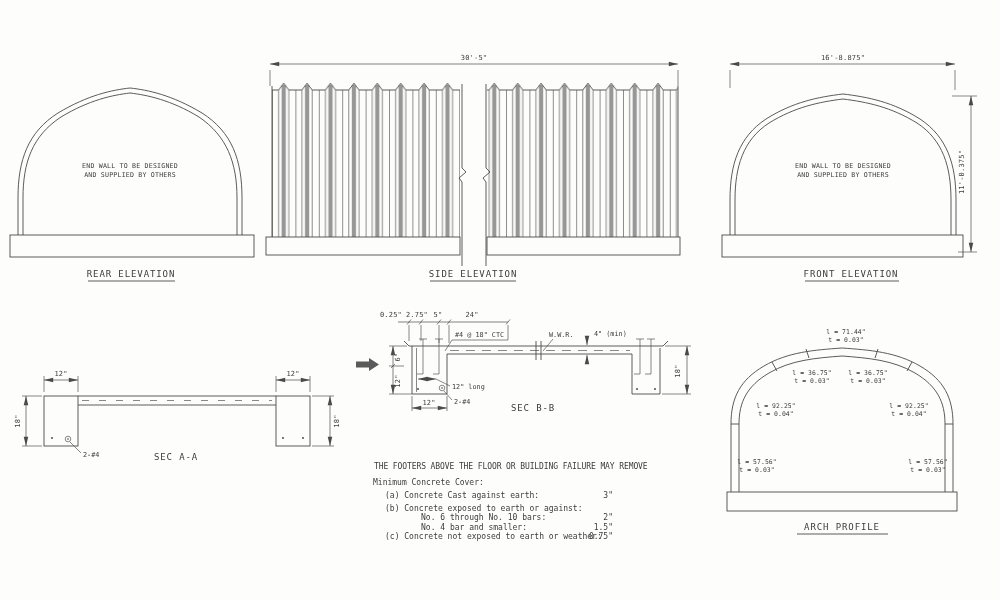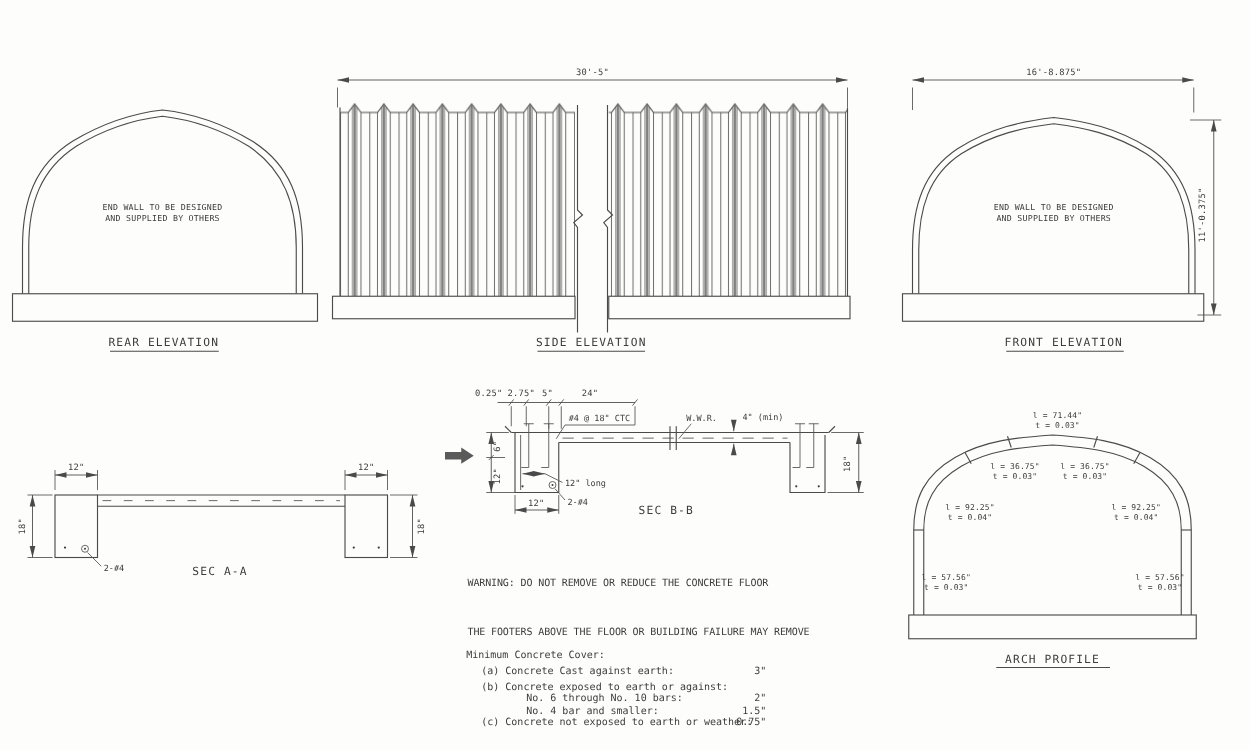--- a/index.html
+++ b/index.html
@@ -17,21 +17,21 @@
   .ln{stroke:#4a4a4a;stroke-width:.9;fill:none;}
   .thin{stroke:#555;stroke-width:.7;fill:none;}
   .dimln{stroke:#4a4a4a;stroke-width:.7;fill:none;}
   .whitefill{fill:#fdfdfc;}
   .textblock{position:absolute;font-size:8px;line-height:13px;letter-spacing:-0.1px;white-space:pre;}
   .coverblock{position:absolute;width:240px;font-size:8px;}
   .coverrow{position:relative;line-height:9.4px;}
   .coverrow .val{position:absolute;right:0;top:0;}
   .ind1{padding-left:12px;}
   .ind2{padding-left:48px;text-align:center;}
-  .head{margin-bottom:3.5px;margin-top:41px;}
+  .head{margin-bottom:3.5px;}
   .gapafter{margin-bottom:3.5px;}
 </style>
 </head>
 <body>
 
 <div id="sheet">
 
 <svg width="1000" height="600" viewBox="0 0 1000 600">
   <defs>
     <marker id="arr" viewBox="0 0 12 8" refX="11.5" refY="4" markerWidth="11" markerHeight="7" orient="auto-start-reverse" markerUnits="userSpaceOnUse">
@@ -262,21 +262,20 @@
     <text class="seg" text-anchor="middle" x="757" y="472">t = 0.03"</text>
     <text class="seg" text-anchor="middle" x="928" y="464">l = 57.56"</text>
     <text class="seg" text-anchor="middle" x="928" y="472">t = 0.03"</text>
 
     <text class="title" text-anchor="middle" x="842" y="530">ARCH PROFILE</text>
     <line class="ln" x1="797" y1="534" x2="888" y2="534"></line>
   </g>
 </svg>
 
   <div class="textblock" style="left:374px;top:434px;">
-    <div>WARNING: DO NOT REMOVE OR REDUCE THE CONCRETE FLOOR</div>
     <div>THE FOOTERS ABOVE THE FLOOR OR BUILDING FAILURE MAY REMOVE</div>
   </div>
 
   <div class="coverblock" style="left:373px;top:478px;">
     <div class="coverrow head">Minimum Concrete Cover:</div>
     <div class="coverrow gapafter">
       <span class="ind1">(a) Concrete Cast against earth:</span>
       <span class="val">3"</span>
     </div>
     <div class="coverrow">

